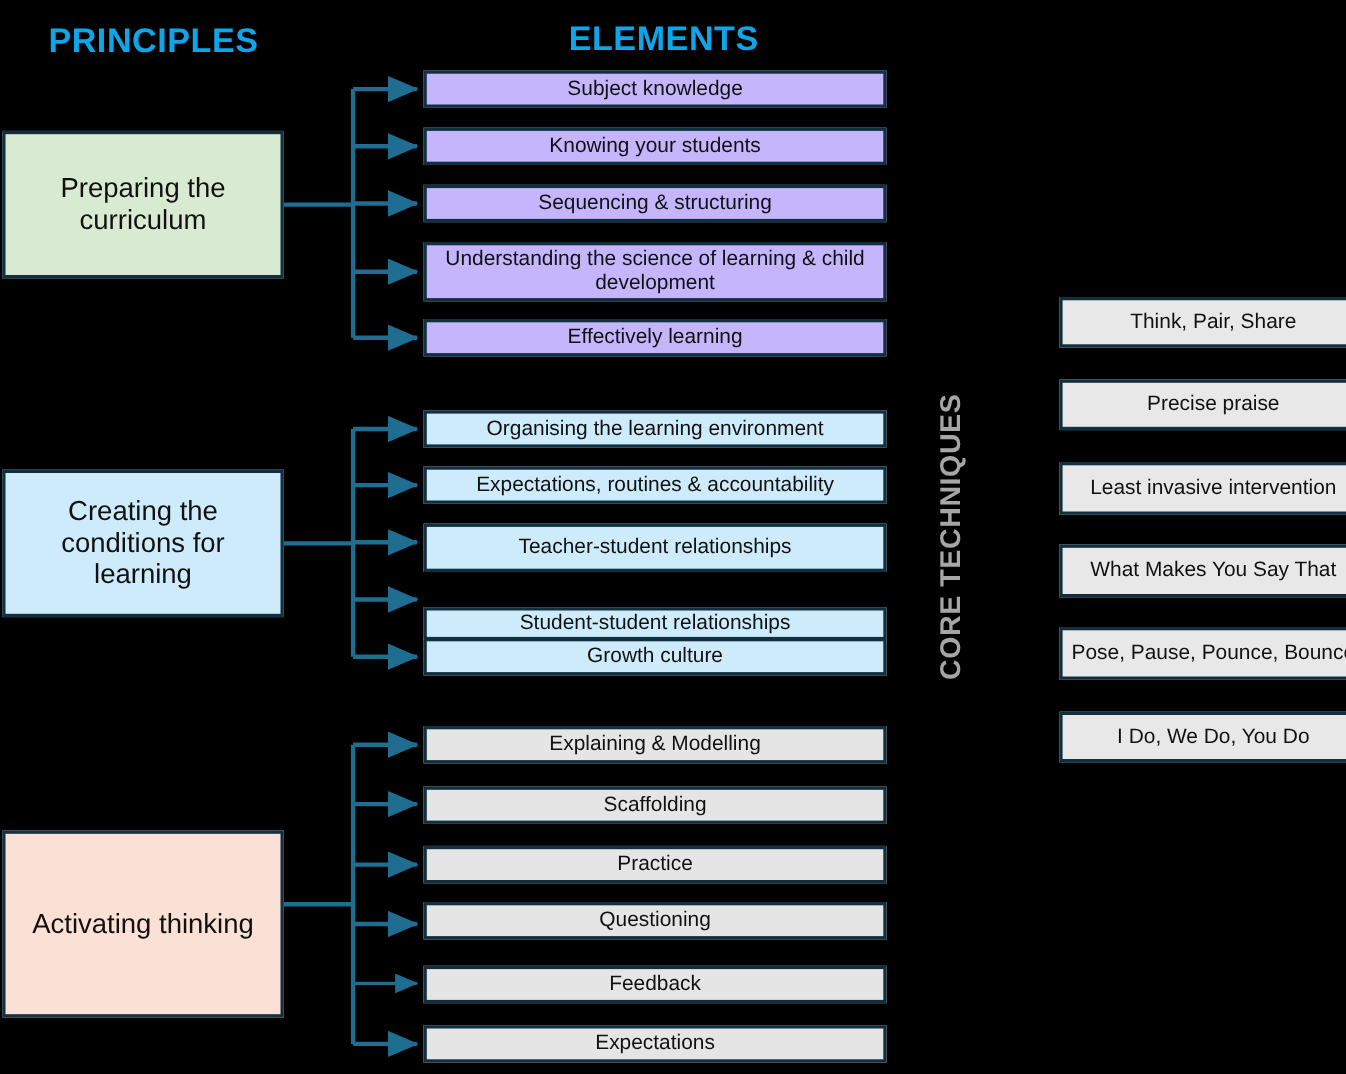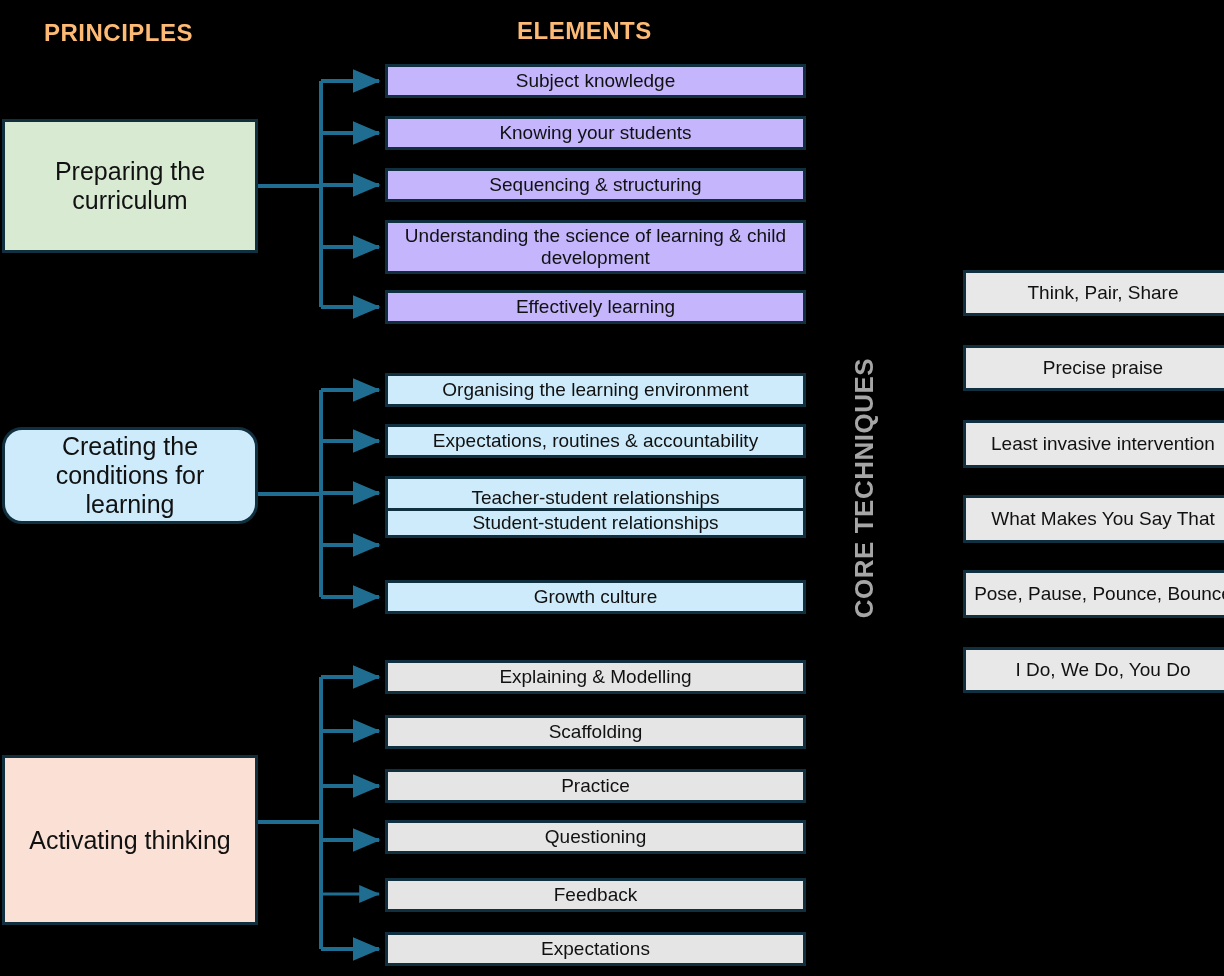--- a/index.html
+++ b/index.html
@@ -12,22 +12,22 @@
     height: 976px;
     position: relative;
     overflow: hidden;
     font-family: "Liberation Sans", sans-serif;
     -webkit-font-smoothing: antialiased;
   }
 
   
   .col-header {
     position: absolute;
-    color: #fdba74;
-    font-size: 24px;
+    color: #0ea5e9;
+    font-size: 31px;
     font-weight: bold;
     letter-spacing: 0.5px;
     white-space: nowrap;
   }
   #principles-header { left: 44px;  top: 19px; }
   #elements-header   { left: 517px; top: 17px; }
 
   #core-techniques-header {
     position: absolute;
     left: 849px;
@@ -62,21 +62,21 @@
   .principle-box {
     left: 2px;
     width: 256px;
     font-size: 25px;
   }
   .principle-box.green { background: #d9ead3; }
   .principle-box.blue  { background: #cdebfa; }
   .principle-box.peach { background: #fbe1d5; }
 
   #principle-curriculum { top: 119px; height: 134px; }
-  #principle-conditions { top: 427px; height: 97px; border-radius: 20px; }
+  #principle-conditions { top: 427px; height: 134px; }
   #principle-activating { top: 755px; height: 170px; }
 
   
   .element-box {
     left: 385px;
     width: 421px;
     font-size: 19px;
   }
   .element-box.green { background: #c4b5fd; }
   .element-box.blue  { background: #cdebfa; }
@@ -153,21 +153,21 @@
 
 <div class="box element-box green" style="top:64px;  height:34px;">Subject knowledge</div>
 <div class="box element-box green" style="top:116px; height:34px;">Knowing your students</div>
 <div class="box element-box green" style="top:168px; height:34px;">Sequencing &amp; structuring</div>
 <div class="box element-box green" style="top:220px; height:54px;">Understanding the science of learning &amp; child development</div>
 <div class="box element-box green" style="top:290px; height:34px;">Effectively learning</div>
 
 <div class="box element-box blue" style="top:373px; height:34px;">Organising the learning environment</div>
 <div class="box element-box blue" style="top:424px; height:34px;">Expectations, routines &amp; accountability</div>
 <div class="box element-box blue" style="top:476px; height:44px;">Teacher-student relationships</div>
-<div class="box element-box blue" style="top:508px; height:30px;">Student-student relationships</div>
+<div class="box element-box blue" style="top:552px; height:30px;">Student-student relationships</div>
 <div class="box element-box blue" style="top:580px; height:34px;">Growth culture</div>
 
 <div class="box element-box peach" style="top:660px; height:34px;">Explaining &amp; Modelling</div>
 <div class="box element-box peach" style="top:715px; height:34px;">Scaffolding</div>
 <div class="box element-box peach" style="top:769px; height:34px;">Practice</div>
 <div class="box element-box peach" style="top:820px; height:34px;">Questioning</div>
 <div class="box element-box peach" style="top:878px; height:34px;">Feedback</div>
 <div class="box element-box peach" style="top:932px; height:34px;">Expectations</div>
 
 <div class="box technique-box" style="top:270px; height:46px;">Think, Pair, Share</div>

